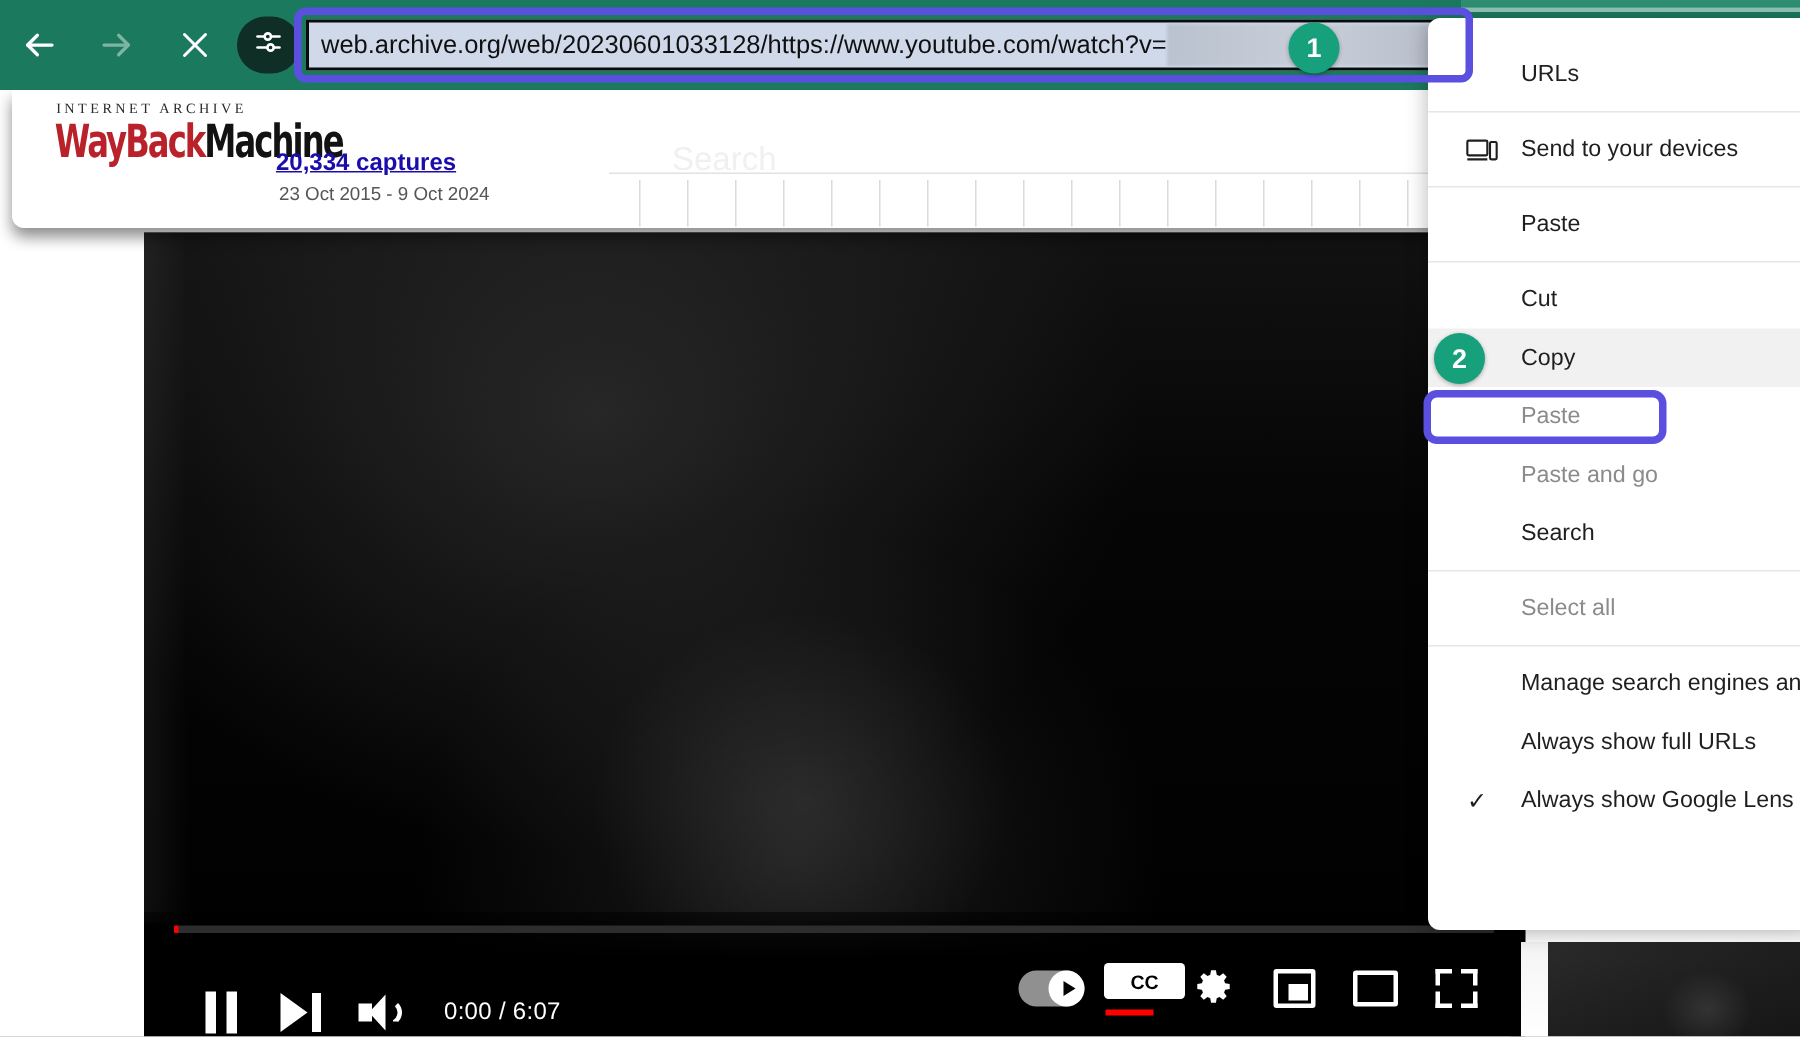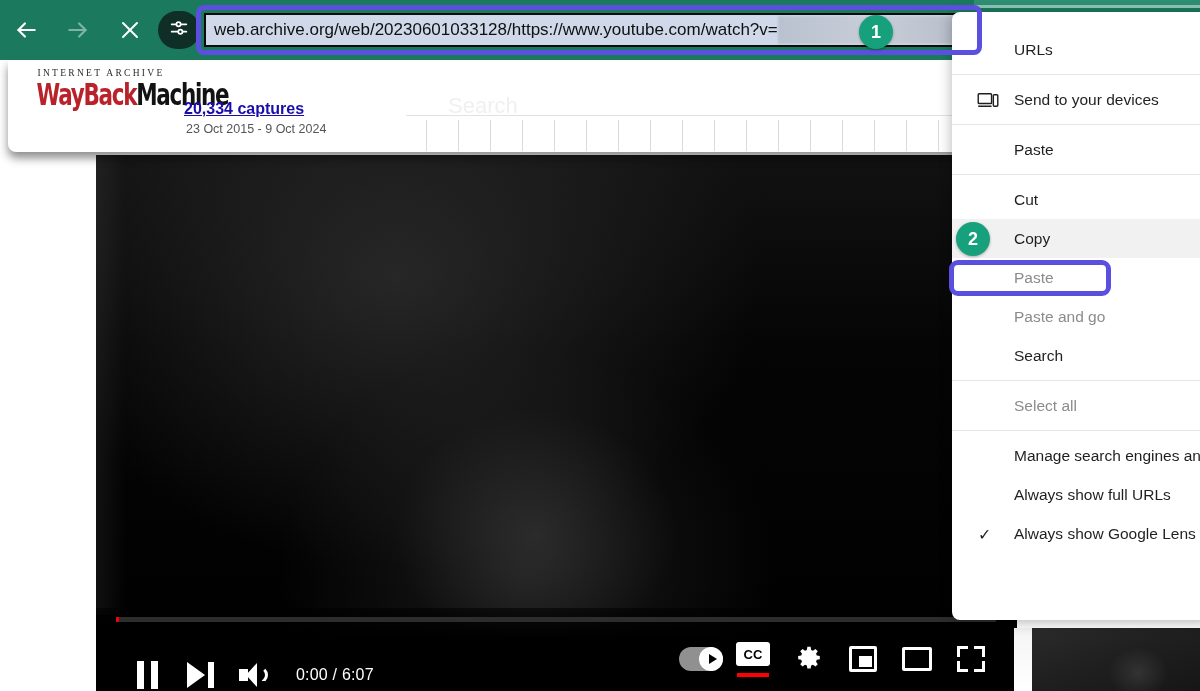--- a/index.html
+++ b/index.html
@@ -128,21 +128,21 @@
     background:#fff; display:flex;align-items:center;justify-content:center;
   }
   .ic-autoplay .knob:after{
     content:""; width:0;height:0;
     border-left:8px solid #000; border-top:5px solid transparent; border-bottom:5px solid transparent;
     margin-left:3px;
   }
   
   .ic-cc{ position:relative; width:38px; height:34px; }
   .ic-cc .box{
-    width:34px; height:24px; background:#fff; border-radius:3px;
+    width:54px; height:24px; background:#fff; border-radius:3px;
     display:flex; align-items:center; justify-content:center;
     color:#000; font-weight:bold; font-size:13px; letter-spacing:0px;
     font-family:"Liberation Sans", sans-serif;
   }
   .ic-cc .ul{
     position:absolute; left:1px; bottom:-1px; width:32px; height:4px; background:#ff0000;
   }
   
   .ic-gear{ position:relative; width:28px; height:28px; }
   

